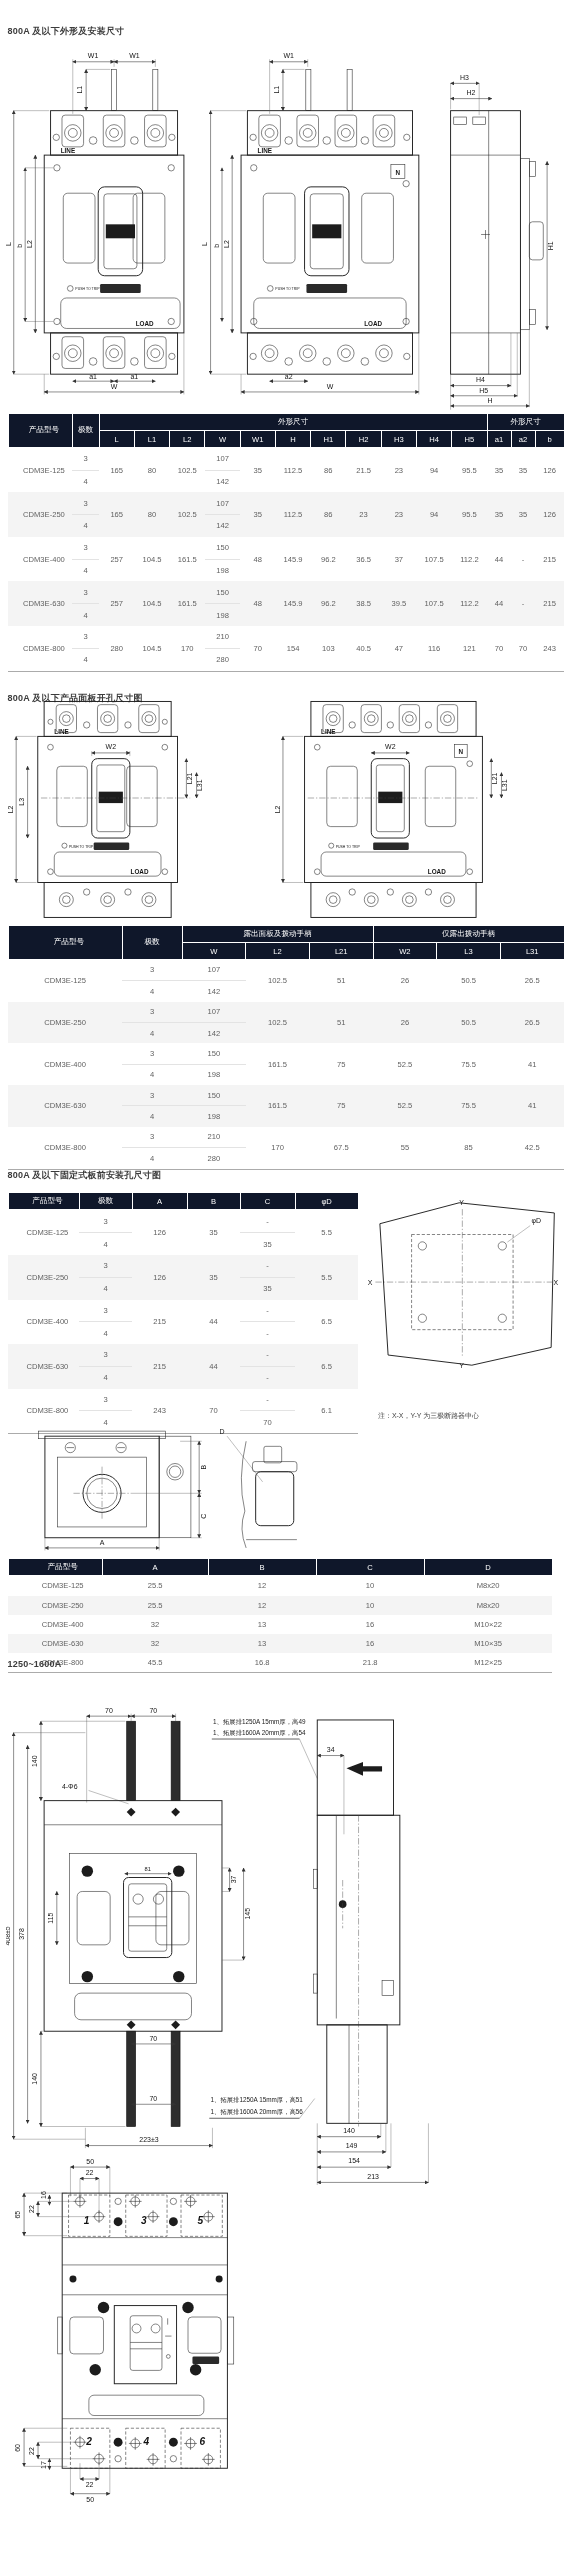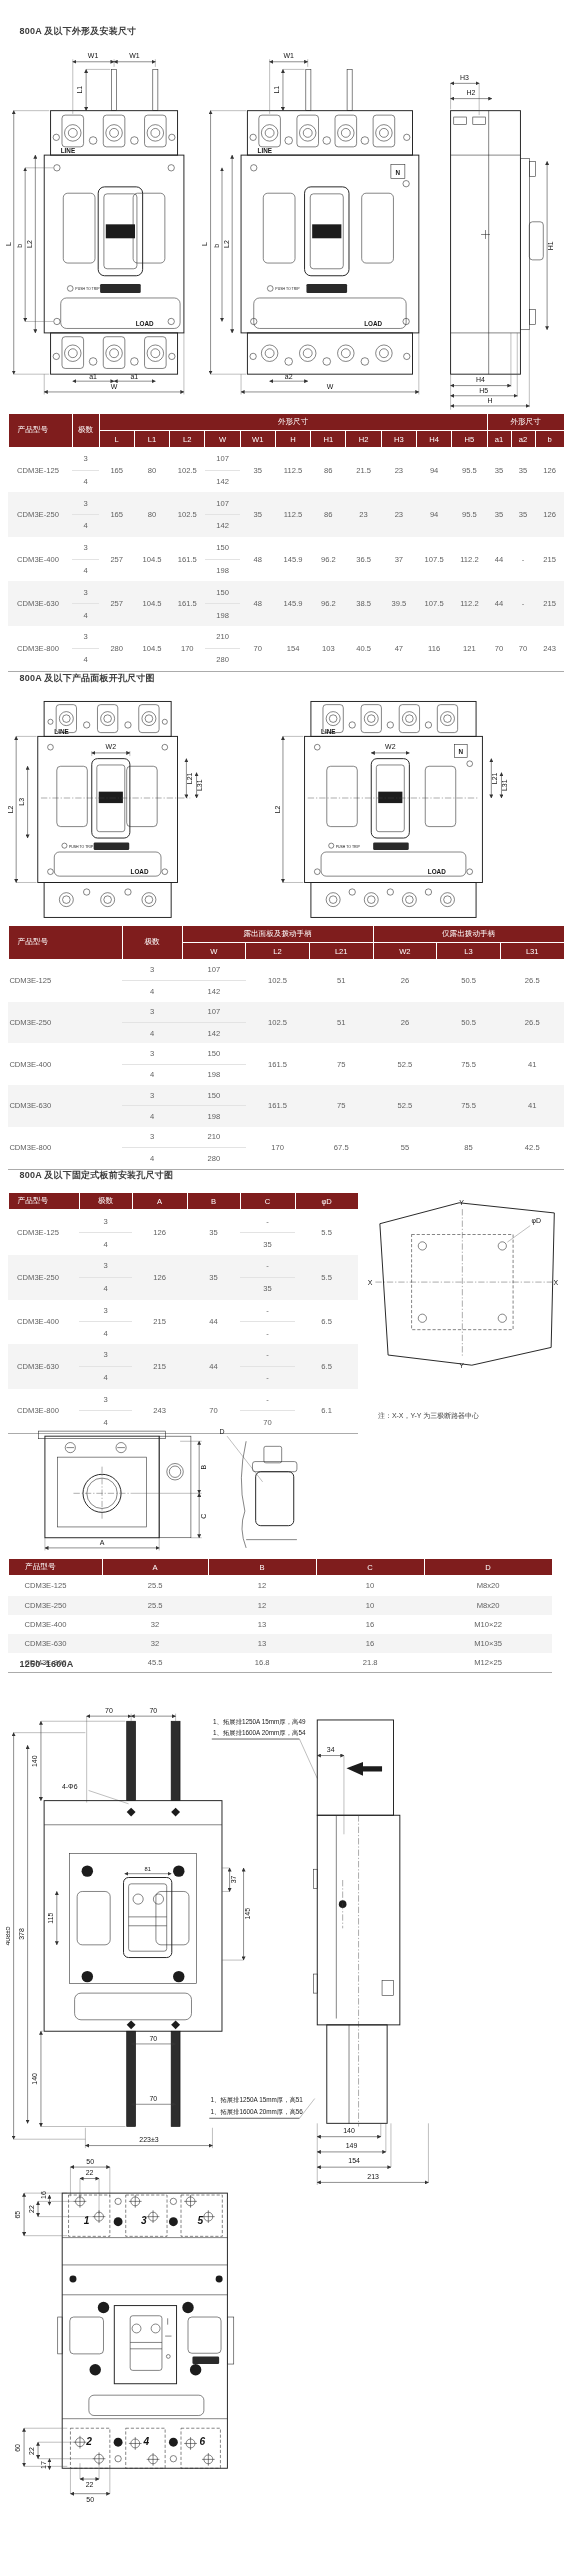--- a/index.html
+++ b/index.html
@@ -1,26 +1,26 @@
 <!DOCTYPE html>
 <html style="font-size:10.2px"><head>
 <meta charset="utf-8">
 <style>
   html,body { margin:0; padding:0; background:#fff; }
   body { font-family:"Liberation Sans","DejaVu Sans",sans-serif; }
   .page { position:relative; width:572px; height:2576px; background:#fff; overflow:hidden; }
-  .heading { position:absolute; left:7.6px; font-size:9px; font-weight:bold; color:#3c3c3c; letter-spacing:0.2px;margin-left:12px; }
+  .heading { position:absolute; left:7.6px; font-size:9px; font-weight:bold; color:#3c3c3c; letter-spacing:0.2px; }
   table { border-collapse:collapse; table-layout:fixed; position:absolute; background:#fff; border-bottom:1.3px solid #ababab; }
-  th { background:#7f1d1d; color:#fff; font-weight:normal; font-size:7.6px; border:1.3px solid #fff; padding:3.2px 1.3px; text-align:center; }
+  th { background:#0f172a; color:#fff; font-weight:normal; font-size:7.6px; border:1.3px solid #fff; padding:3.2px 1.3px; text-align:center; }
   td { font-size:7.6px; color:#616161; text-align:center; padding:6.4px 1.3px; border:none; }
   #t2 td { padding:5.7px 1.3px; }
   #t4 td { padding:5.1px 1.3px; }
   tr.alt > td { background:#f4f4f4; }
   tr.sub > td { border-top:0.6px solid #e3e3e3; }
-  th.model, td.model { text-align:left; padding-left:9px;margin-top:44px; }
+  th.model, td.model { text-align:center; padding-left:9px;margin-top:44px; }
   #t4 td.model, #t4 th.model { padding-left:16.5px; }
   svg { position:absolute; }
   .ln { stroke:#1f1f1f; stroke-width:1.5; fill:none; }
   .tn { stroke:#2a2a2a; stroke-width:.9; fill:none; }
   .ext { stroke:#555; stroke-width:.6; fill:none; }
   .dim { stroke:#3a3a3a; stroke-width:.9; fill:none; marker-start:url(#arr); marker-end:url(#arr); }
   .cdl { stroke:#444; stroke-width:.7; fill:none; stroke-dasharray:10 3 2 3; }
   .dsh { stroke-dasharray:5 3; }
   .fb { fill:#1c1c1c; stroke:none; }
   .bar { fill:#2d2d2d; stroke:#111; stroke-width:1; }
@@ -385,21 +385,21 @@
           <td rowspan="2">70</td>
           <td rowspan="2">243</td>
         </tr>
         <tr class="sub">
           <td>4</td>
           <td>280</td>
         </tr>
       </tbody>
   </table>
 
-  <div class="heading" style="top:672px">800A 及以下产品面板开孔尺寸图</div>
+  <div class="heading" style="top:692px">800A 及以下产品面板开孔尺寸图</div>
 
   <svg style="left:6.4px; top:690px" width="559" height="230" viewBox="0 0 880 362">
     <g>
       <rect x="60" y="18" width="200" height="55" class="ln"></rect>
       <rect x="79" y="23" width="32" height="44" rx="5" class="tn"></rect>
         <rect x="144" y="23" width="32" height="44" rx="5" class="tn"></rect>
         <rect x="209" y="23" width="32" height="44" rx="5" class="tn"></rect>
       <circle cx="95" cy="45" r="11" class="tn"></circle>
         <circle cx="95" cy="45" r="6" class="tn"></circle>
       <circle cx="160" cy="45" r="11" class="tn"></circle>

